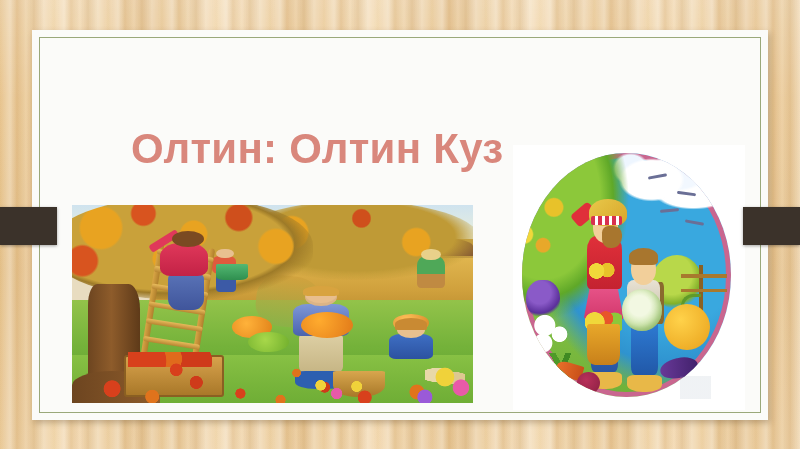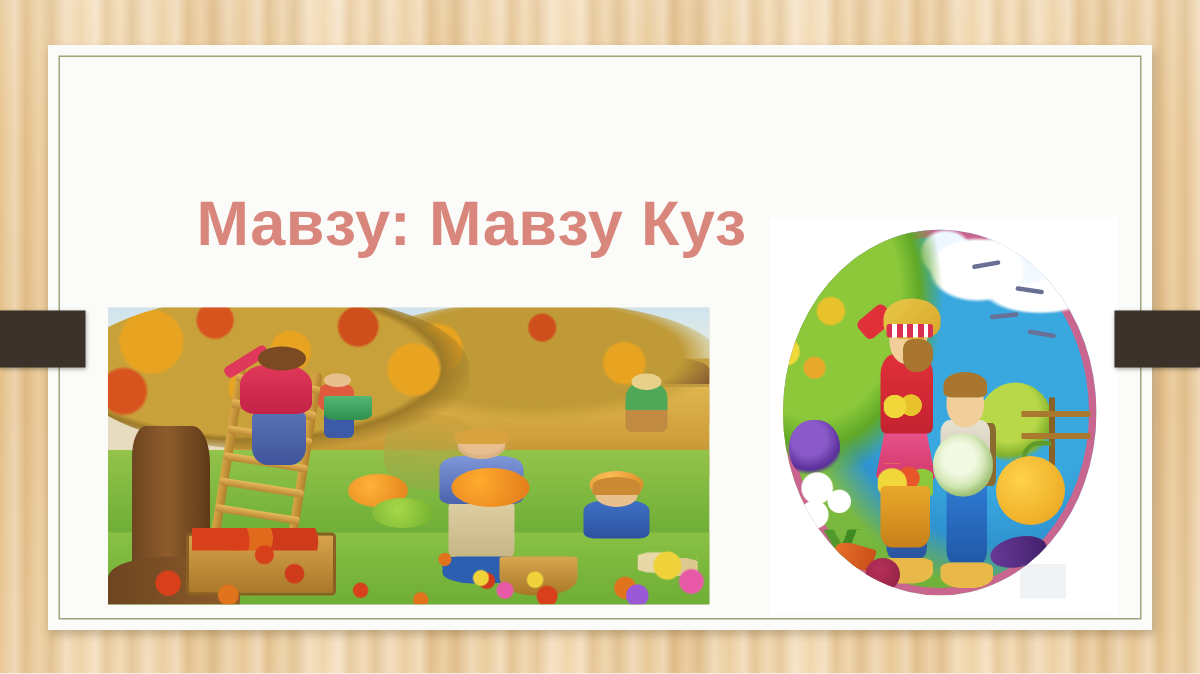--- a/index.html
+++ b/index.html
@@ -666,20 +666,20 @@
             <div class="R-eggplant"></div>
             <div class="R-daisies"></div>
             <div class="R-leaves"></div>
             <div class="R-carrot"></div>
             <div class="R-beet"></div>
           </div>
           <div class="R-watermark"></div>
         </div>
       </div>
 
-      <div class="slide-title" style="left:99px; top:96px;">Мавзу: Мавзу Куз</div>
+      <div class="slide-title" style="left:99px; top:96px;">Олтин: Олтин Куз</div>
     </div>
   </div>
 
   <div class="side-bar left"></div>
   <div class="side-bar right"></div>
 
 </div>
 
 </body></html>

